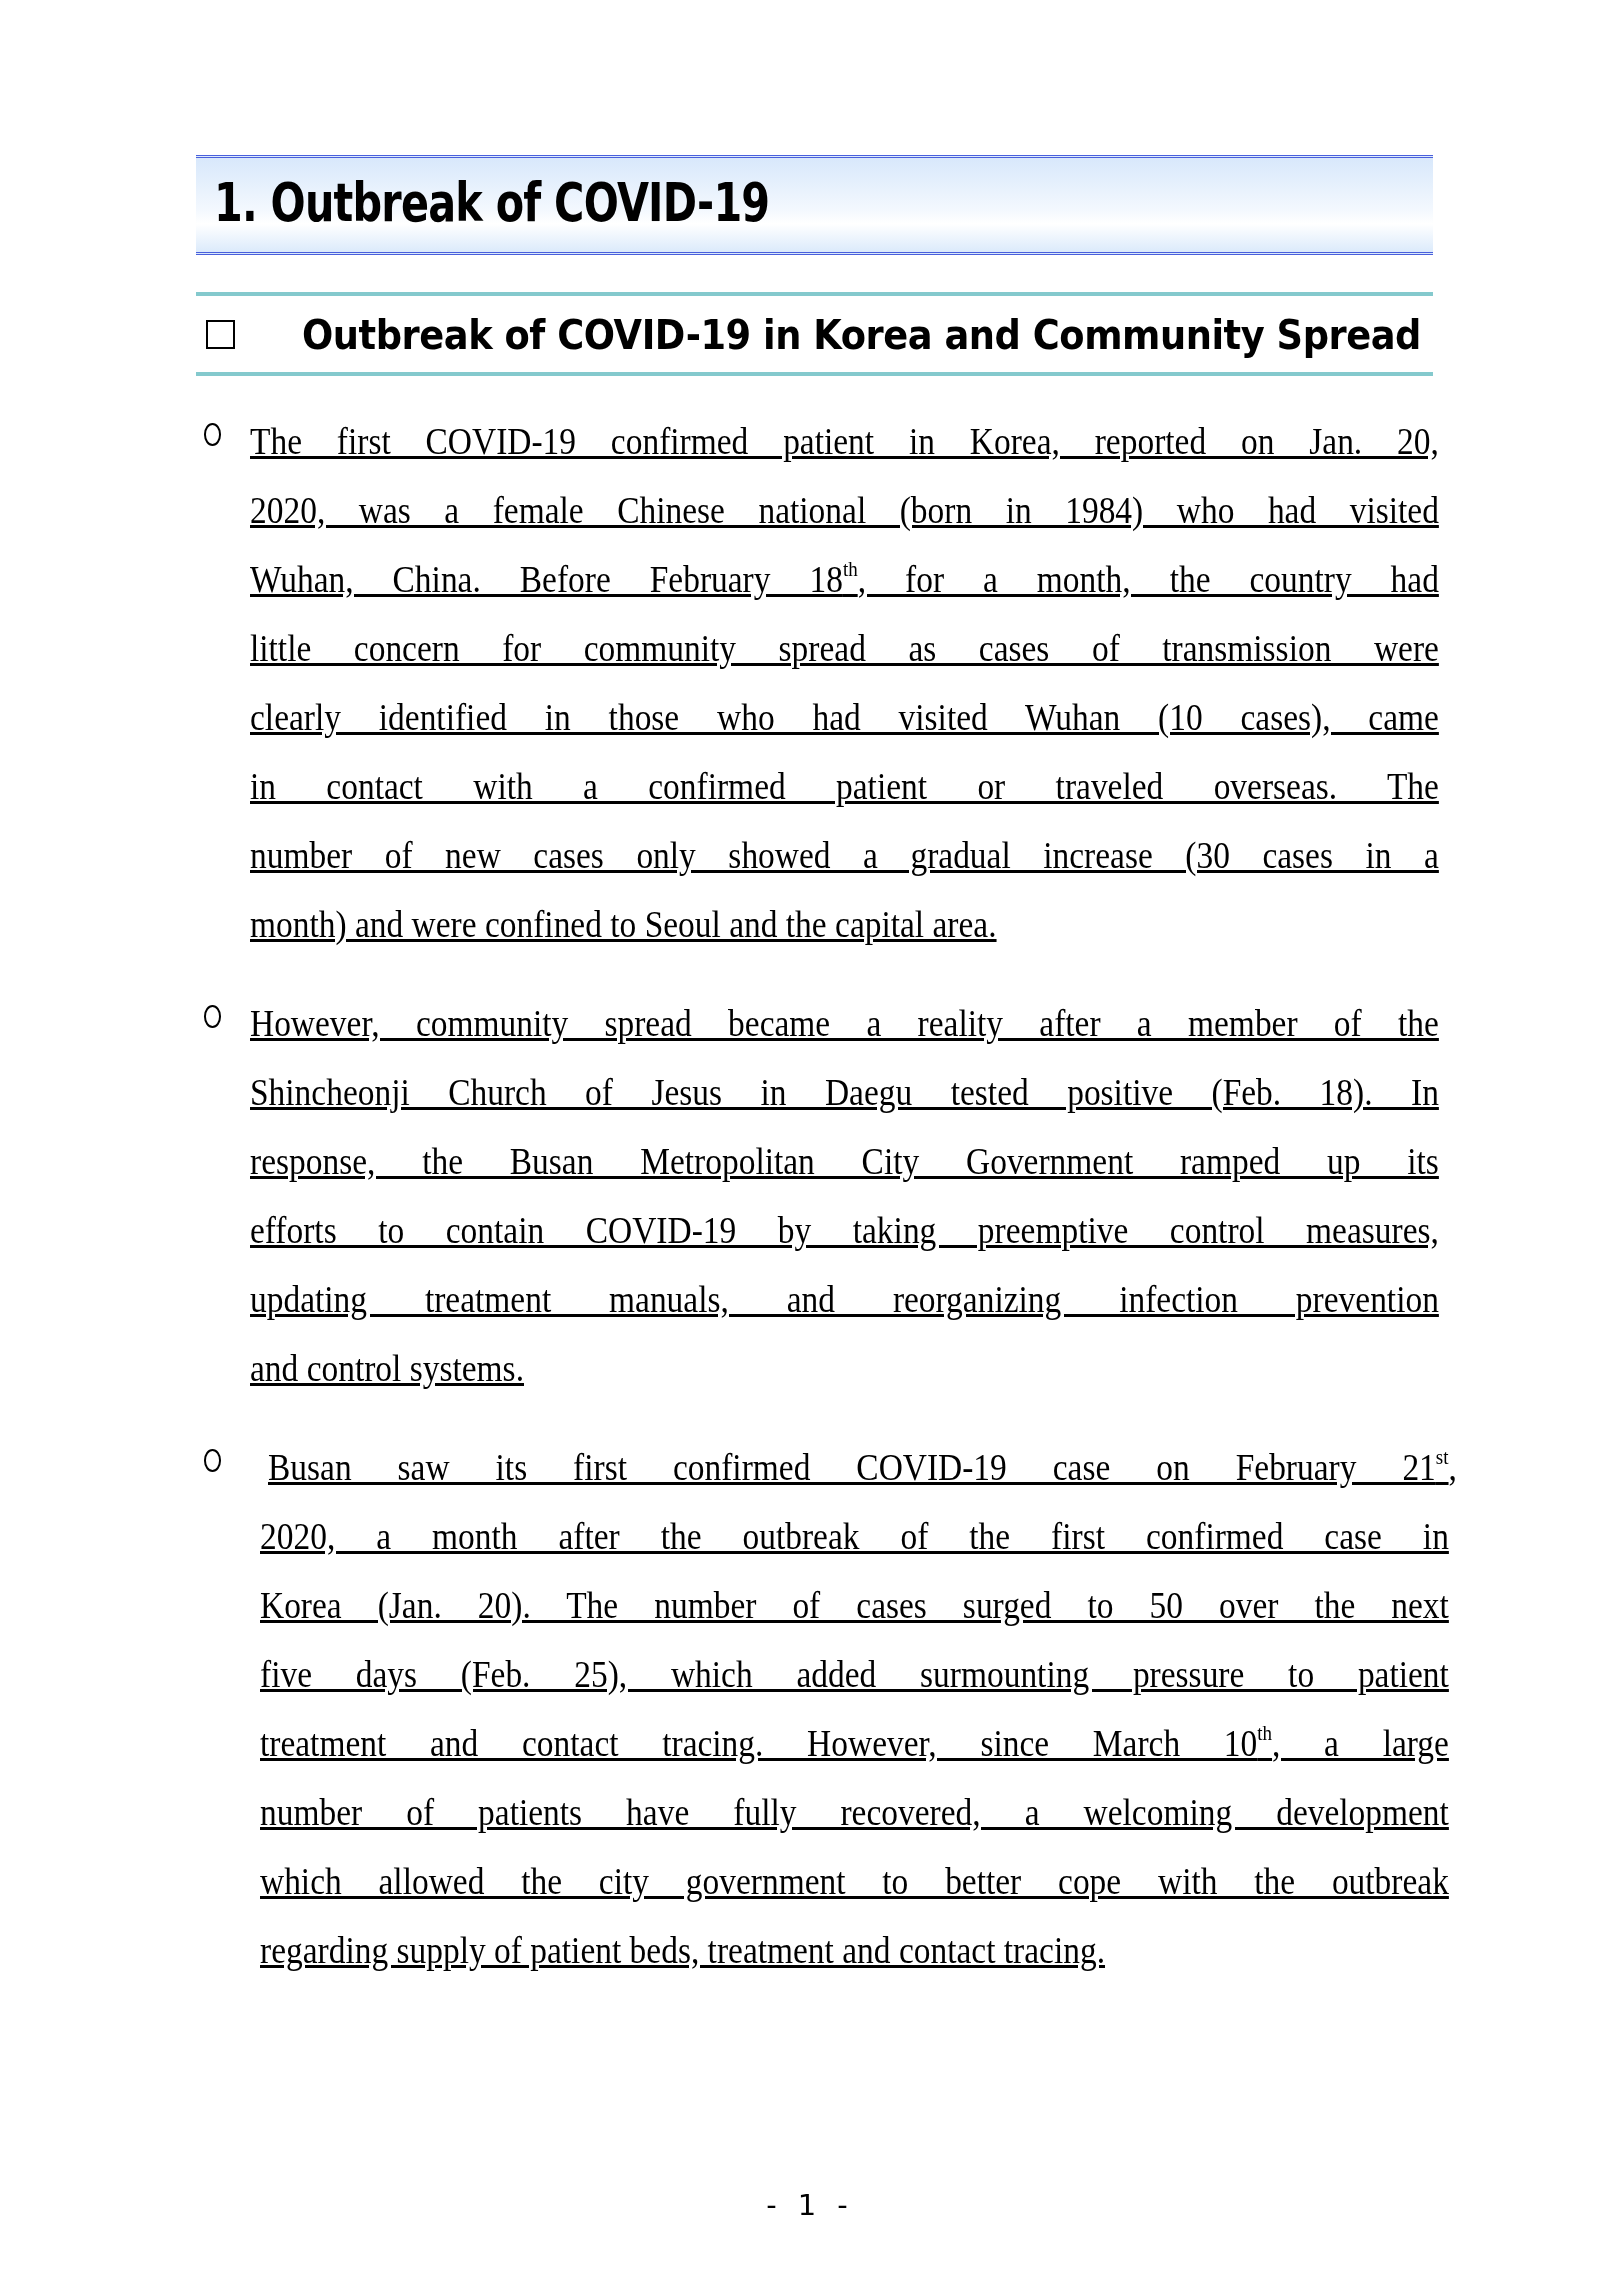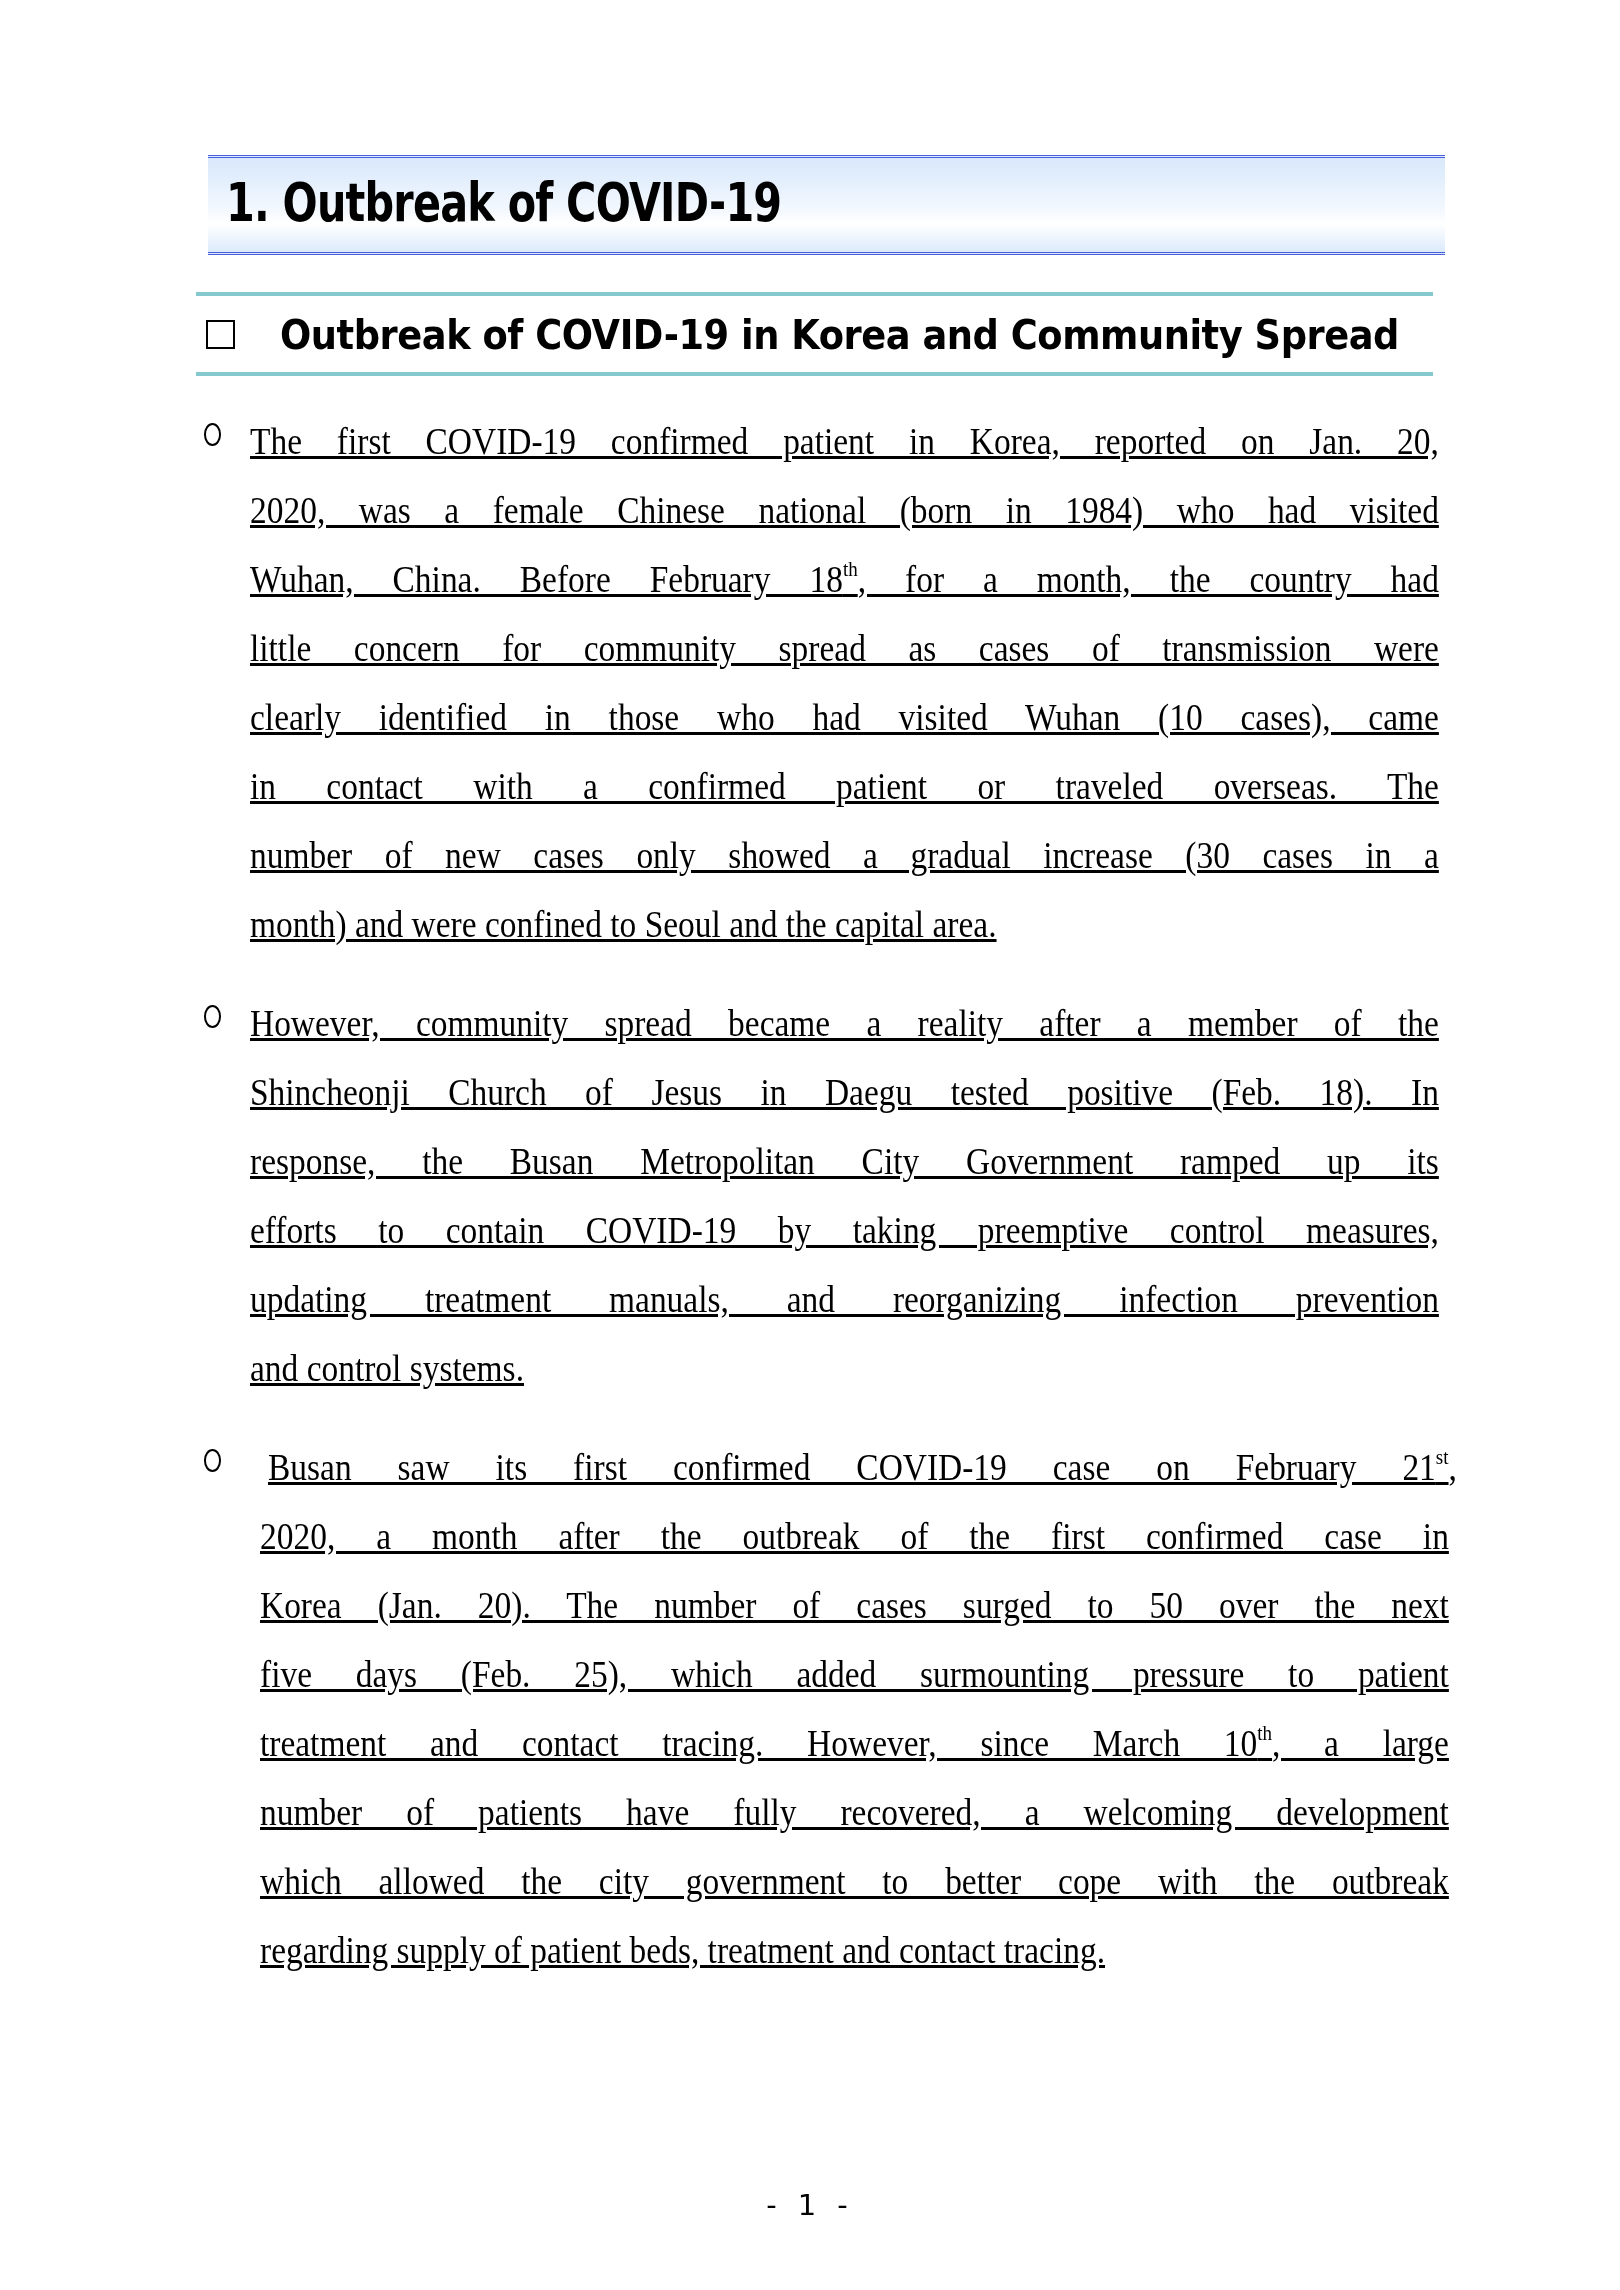--- a/index.html
+++ b/index.html
@@ -1,36 +1,36 @@
 <!DOCTYPE html>
 <html><head>
 <meta charset="utf-8">
 <style>
   html, body { margin: 0; padding: 0; background: #ffffff; }
   body { width: 1620px; height: 2291px; position: relative; overflow: hidden; }
 
   .h1-box {
-    position: absolute; left: 208px; top: 155px; width: 1237px; height: 100px;
+    position: absolute; left: 196px; top: 155px; width: 1237px; height: 100px;
     border-top: 3.9px double #4a5fdc; border-bottom: 3.9px double #4a5fdc;
     background: linear-gradient(to bottom, #d8e8fb 0%, #f3f8fe 55%, #ffffff 70%, #dbeafb 100%);
     box-sizing: border-box;
   }
   .h1-title {
     position: absolute; left: 17.6px; top: 13.7px;
     font-family: "DejaVu Sans", sans-serif; font-weight: bold;
     font-size: 53px; letter-spacing: -1px; color: #000;
     transform: scaleX(0.78); transform-origin: left center;
     white-space: nowrap;
   }
 
   .h2-bar {
     position: absolute; left: 196px; width: 1237px; height: 3.9px; background: #84c9cd;
   }
   .h2-row {
-    position: absolute; left: 206px; top: 310px; height: 49px; display: flex; align-items: center;
+    position: absolute; left: 206px; top: 310px; height: 49px; display: flex; align-items: center; gap: 22px;
   }
   .h2-box {
     width: 29px; height: 29px; border: 2px solid #000; box-sizing: border-box; margin-right: 45px;
   }
   .h2-title {
     font-family: "DejaVu Sans", sans-serif; font-size: 40px; color: #000;
     transform: scaleX(0.92); transform-origin: left center; white-space: nowrap;
     font-weight: bold; letter-spacing: -0.5px;
   }
 

